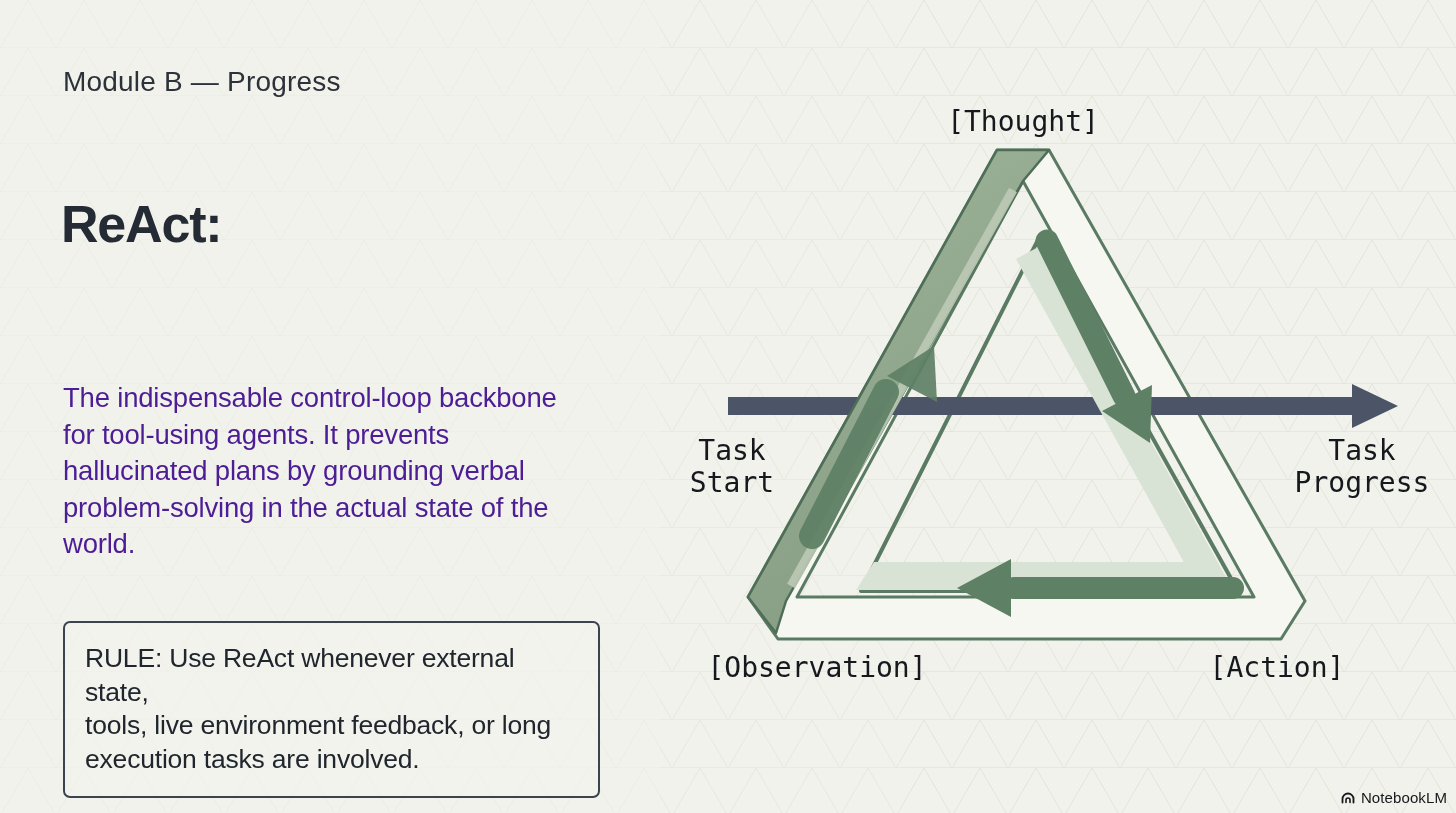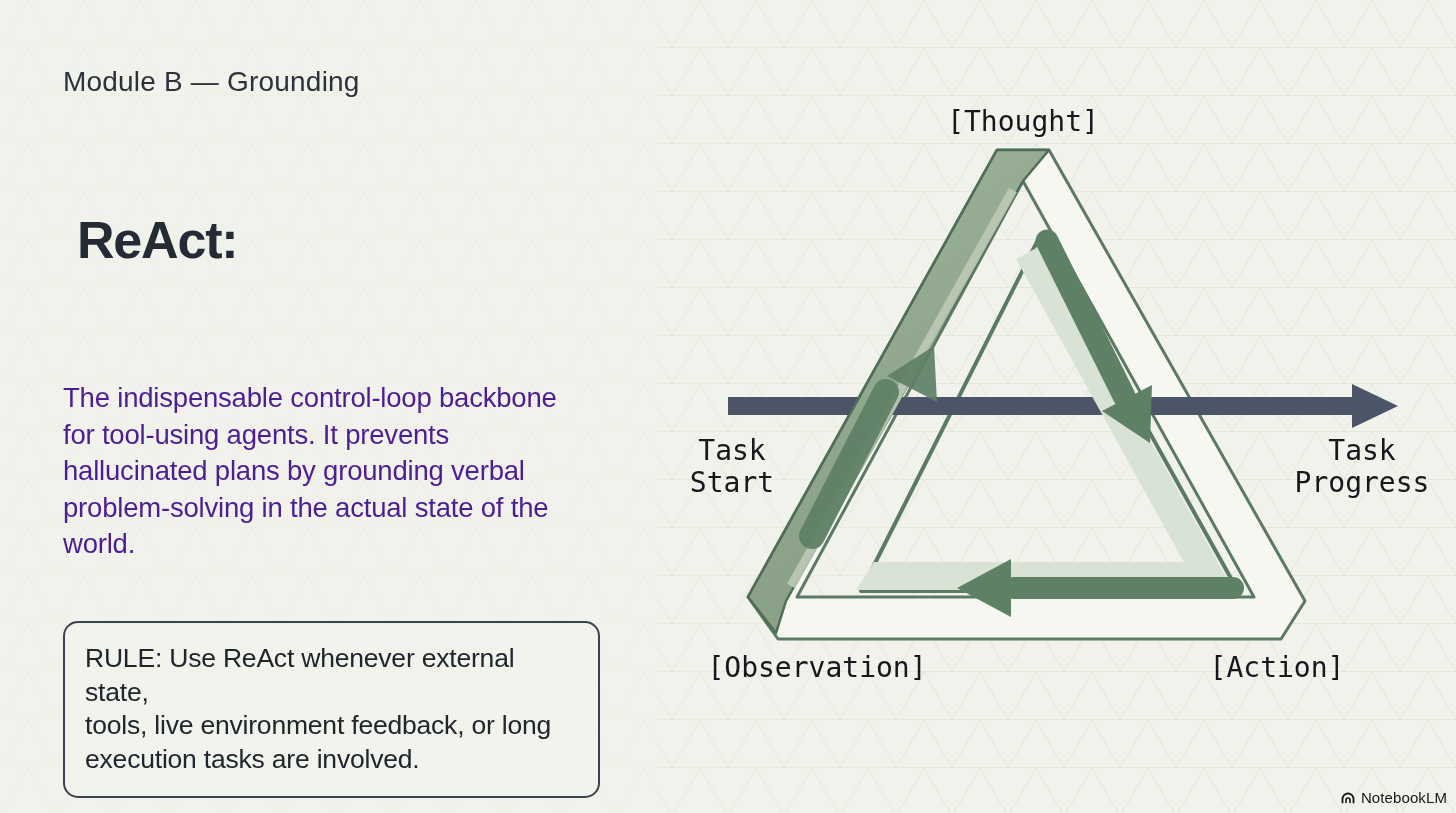--- a/index.html
+++ b/index.html
@@ -20,21 +20,21 @@
     font-size:52px;line-height:71px;font-weight:700;color:#252b34;
     letter-spacing:-1.2px;white-space:pre-line;
   }
   .body-text{
     position:absolute;left:63px;top:380px;width:600px;
     font-size:27.5px;line-height:36.5px;font-weight:400;color:#4c1d95;
     white-space:pre-line;letter-spacing:-.2px;
   }
   .rule-box{
     position:absolute;left:63px;top:621px;width:537px;box-sizing:border-box;
-    border:2px solid #3b434f;border-radius:15px;
+    border:2px solid #3b434f;border-radius:7px;
     padding:19px 20px 20px 20px;
     font-size:26.5px;line-height:33.5px;color:#20262e;
     white-space:pre-line;letter-spacing:-.2px;
     background:rgba(246,247,241,.35);
   }
   .mono-label{
     font-family:"DejaVu Sans Mono",monospace;
     fill:#15181d;font-size:28px;
   }
   .watermark{
@@ -87,23 +87,23 @@
   <text class="mono-label" x="1023" y="131" text-anchor="middle">[Thought]</text>
   <text class="mono-label" x="817" y="677" text-anchor="middle">[Observation]</text>
   <text class="mono-label" x="1277" y="677" text-anchor="middle">[Action]</text>
 
   <text class="mono-label" x="732" y="460" text-anchor="middle">Task</text>
   <text class="mono-label" x="732" y="492" text-anchor="middle">Start</text>
   <text class="mono-label" x="1362" y="460" text-anchor="middle">Task</text>
   <text class="mono-label" x="1362" y="492" text-anchor="middle">Progress</text>
 </svg>
 
-<div class="eyebrow">Module B — Grounding</div>
+<div class="eyebrow">Module B — Progress</div>
 
-<h1 class="title" style="margin:16px">
+<h1 class="title" style="margin:0">
   <span style="display:block">ReAct:</span>
 </h1>
 
 <p class="body-text" style="margin:0">The indispensable control-loop backbone
 for tool-using agents. It prevents
 hallucinated plans by grounding verbal
 problem-solving in the actual state of the
 world.</p>
 
 <div class="rule-box">RULE: Use ReAct whenever external state,

